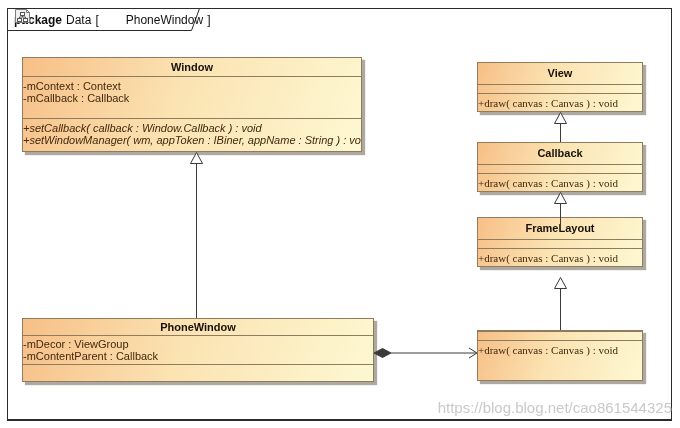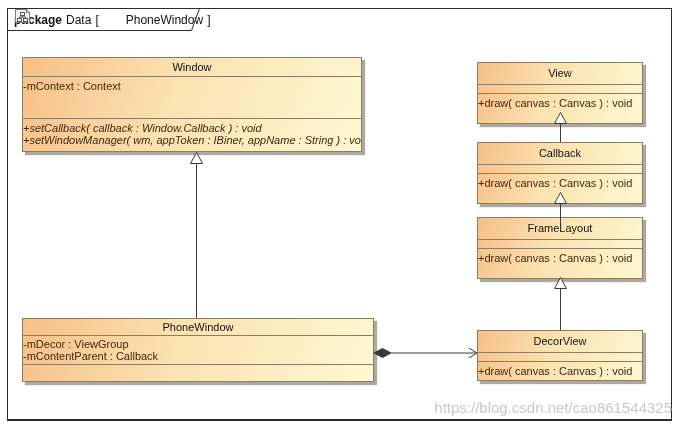--- a/index.html
+++ b/index.html
@@ -23,40 +23,40 @@
   .diagram-icon{display:inline-block;width:17px;height:16px;margin:0 1px;}
   
   .cls{
     position:absolute;box-sizing:border-box;
     border:1px solid #8f7c5e;
     background:linear-gradient(110deg,#f7bf87 0%,#fbe3b2 45%,#fdf8d2 100%);
     box-shadow:3px 3px 1px rgba(145,140,130,0.75);
     z-index:2;
   }
   .cls .title{
-    font-weight:normal;text-align:center;color:#18100a;
+    font-weight:bold;text-align:center;color:#18100a;
     box-sizing:border-box;overflow:hidden;
   }
   .compartment{border-top:1px solid #8f7c5e;box-sizing:border-box;overflow:hidden;}
   .member{padding-left:0;line-height:12px;white-space:nowrap;}
   
   #cls-window{left:22px;top:57px;width:340px;height:95px;}
   #cls-window .title{height:18px;line-height:18px;}
   #cls-window .attrs{height:42px;padding-top:3px;}
   #cls-window .ops{height:35px;padding-top:3px;font-style:italic;}
 
   #cls-phonewindow{left:22px;top:318px;width:352px;height:64px;}
   #cls-phonewindow .title{height:16px;line-height:16px;}
   #cls-phonewindow .attrs{height:29px;padding-top:2px;}
   #cls-phonewindow .ops{height:19px;}
 
-  .cls.small{left:477px;width:166px;height:62px;}
+  .cls.small{left:477px;width:166px;height:50px;}
   .cls.small .title{height:21px;line-height:21px;}
   .cls.small .attrs{height:9px;}
-  .cls.small .ops{height:20px;}
+  .cls.small .ops{height:20px;font-family:Liberation Serif, serif;}
   .cls.small .ops .member{line-height:18px;}
   #cls-view{top:62px;}
   #cls-viewgroup{top:142px;}
   #cls-framelayout{top:217px;}
   #cls-decorview{top:330px;height:51px;}
 
   
   #rels{position:absolute;left:0;top:0;width:680px;height:428px;z-index:3;pointer-events:none;}
 
   
@@ -92,20 +92,21 @@
       </span>
       <span>PhoneWindow</span>
       <span>]</span>
     </div>
   </div>
 
   <div class="cls" id="cls-window">
     <div class="title">Window</div>
     <div class="compartment attrs">
       <div class="member">-mContext : Context</div>
+      <div class="member">-mCallback : Callback</div>
     </div>
     <div class="compartment ops">
       <div class="member">+setCallback( callback : Window.Callback ) : void</div>
       <div class="member">+setWindowManager( wm, appToken : IBiner, appName : String ) : void</div>
     </div>
   </div>
 
   <div class="cls" id="cls-phonewindow">
     <div class="title">PhoneWindow</div>
     <div class="compartment attrs">
@@ -133,21 +134,20 @@
 
   <div class="cls small" id="cls-framelayout">
     <div class="title">FrameLayout</div>
     <div class="compartment attrs"></div>
     <div class="compartment ops">
       <div class="member">+draw( canvas : Canvas ) : void</div>
     </div>
   </div>
 
   <div class="cls small" id="cls-decorview">
-    <div class="title">DecorView</div>
     <div class="compartment attrs"></div>
     <div class="compartment ops">
       <div class="member">+draw( canvas : Canvas ) : void</div>
     </div>
   </div>
 
   <svg id="rels">
     <g stroke="#3a3a3a" stroke-width="1">
       <line x1="196.5" y1="318" x2="196.5" y2="163.5"></line>
       <polygon points="196.5,152.5 190.5,163.5 202.5,163.5" fill="#ffffff"></polygon>
@@ -164,15 +164,15 @@
       <line x1="560.5" y1="330" x2="560.5" y2="288.5"></line>
       <polygon points="560.5,277.5 554.5,288.5 566.5,288.5" fill="#ffffff"></polygon>
     </g>
     <g stroke="#3a3a3a" stroke-width="1">
       <polygon points="374,353 382.5,348.5 391,353 382.5,357.5" fill="#3a3a3a"></polygon>
       <line x1="391" y1="353" x2="476" y2="353"></line>
       <polyline points="469,348 477,353 469,358" fill="none"></polyline>
     </g>
   </svg>
 
-  <div class="watermark">https://blog.csdn.net/cao861544325</div>
+  <div class="watermark">https://blog.blog.net/cao861544325</div>
 
 </div>
 
 </body></html>

